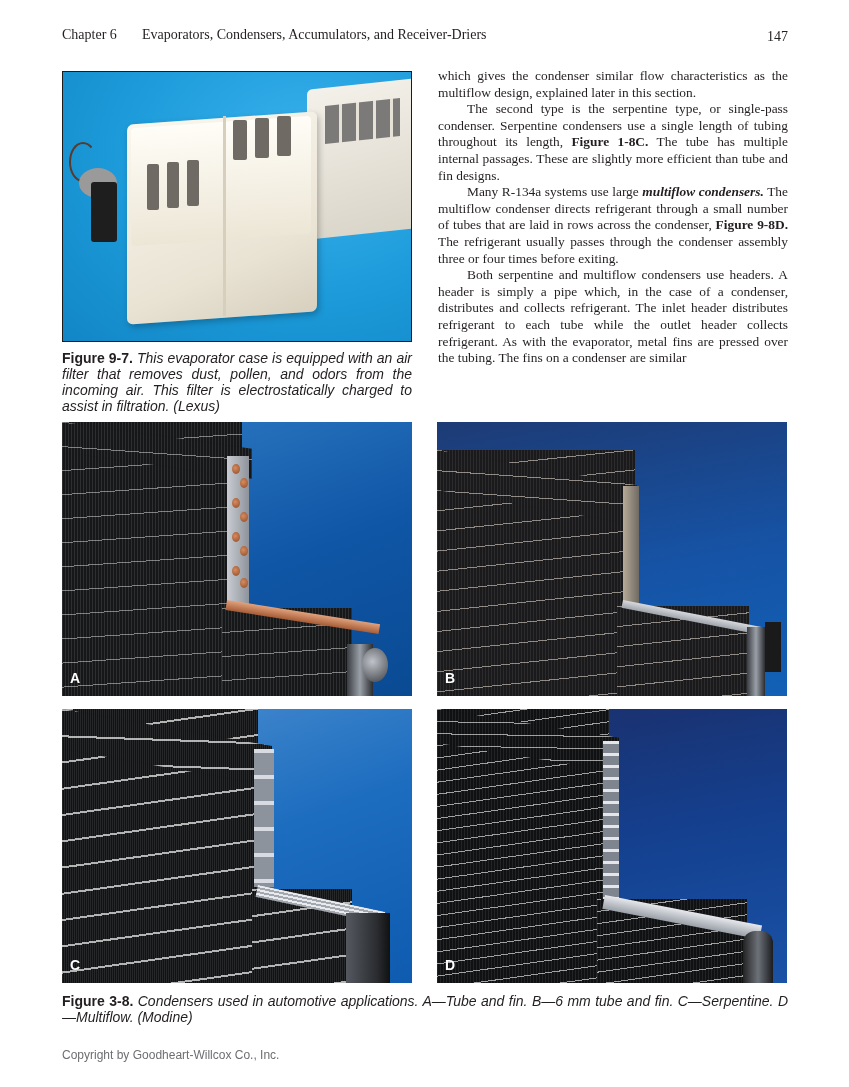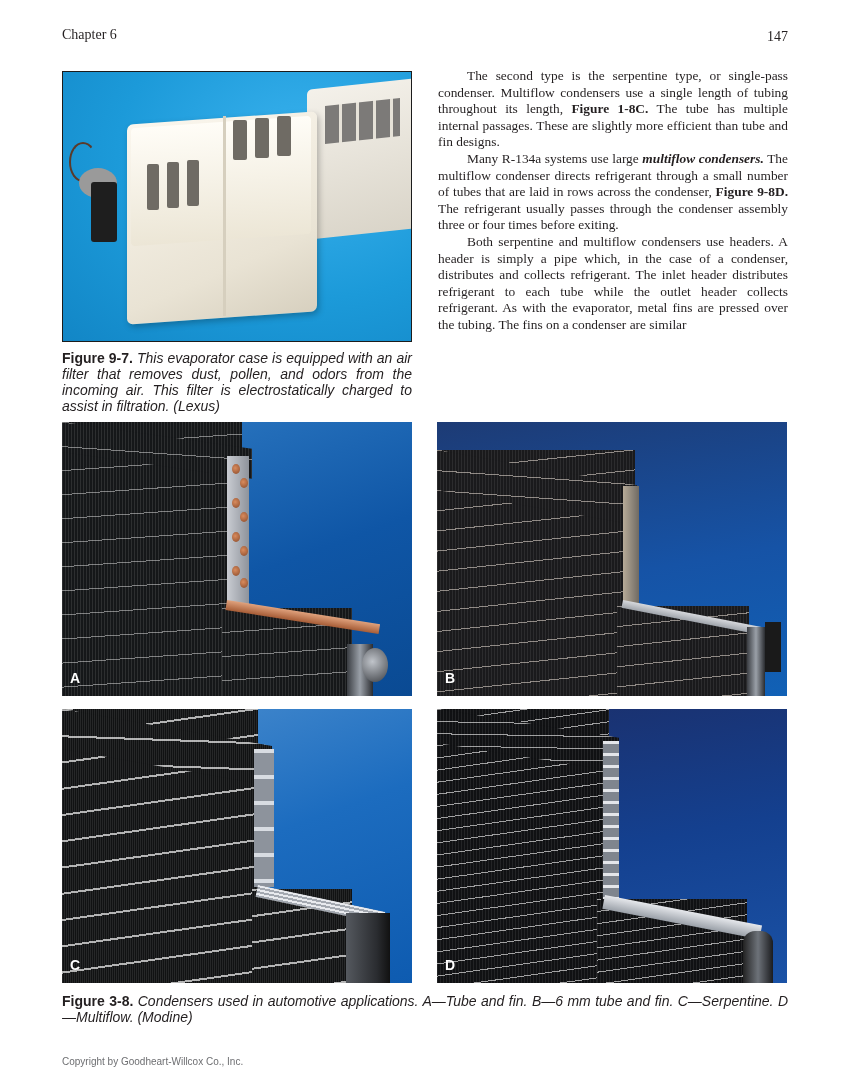--- a/index.html
+++ b/index.html
@@ -56,27 +56,28 @@
   .body-text p.indent { text-indent: 29px; }
   .body-text .fig-ref { font-weight: bold; }
   .body-text .term { font-weight: bold; font-style: italic; }
 
   .caption { position: absolute; font-family: "Liberation Sans", "DejaVu Sans", sans-serif; font-size: 14px; line-height: 16px; color: #231f20; text-align: justify; }
   .caption .fig-label { font-weight: bold; font-style: normal; }
   .caption .fig-text { font-style: italic; }
   .cap7 { left: 62px; top: 350px; width: 350px; }
   .cap8 { left: 62px; top: 993px; width: 726px; }
 
-  .footer { position: absolute; left: 62px; top: 1048px; font-family: "Liberation Sans", "DejaVu Sans", sans-serif; font-size: 10px; color: #6d6e71; margin-top: 8px; }
+  .footer { position: absolute; left: 62px; top: 1048px; font-family: "Liberation Sans", "DejaVu Sans", sans-serif; font-size: 12px; color: #6d6e71; }
 </style>
 </head>
 <body>
 
 <div class="header">
   <span class="chapter">Chapter 6</span>
+  <span class="title">Evaporators, Condensers, Accumulators, and Receiver-Driers</span>
   <span class="page-num">147</span>
 </div>
 
 <div class="photo fig7">
   <div class="evap-rear"></div>
   <div class="evap-grille"></div>
   <div class="evap-body"></div>
   <div class="evap-top"></div>
   <div class="evap-divider"></div>
   <div class="evap-slot" style="left:84px;top:92px;width:12px;height:46px;"></div>
@@ -89,21 +90,22 @@
   <div class="evap-motor"></div>
   <div class="evap-black"></div>
 </div>
 
 <div class="caption cap7">
   <span class="fig-label">Figure 9-7.</span>
   <span class="fig-text">This evaporator case is equipped with an air filter that removes dust, pollen, and odors from the incoming air. This filter is electrostatically charged to assist in filtration. (Lexus)</span>
 </div>
 
 <div class="body-text" id="body-text">
-    <p class="indent"><span>The second type is the serpentine type, or single-pass condenser. Multiflow condensers use a single length of tubing throughout its length, </span><span class="fig-ref">Figure 1-8C.</span><span> The tube has multiple internal passages. These are slightly more efficient than tube and fin designs.</span></p>
+    <p><span>which gives the condenser similar flow characteristics as the multiflow design, explained later in this section.</span></p>
+    <p class="indent"><span>The second type is the serpentine type, or single-pass condenser. Serpentine condensers use a single length of tubing throughout its length, </span><span class="fig-ref">Figure 1-8C.</span><span> The tube has multiple internal passages. These are slightly more efficient than tube and fin designs.</span></p>
     <p class="indent"><span>Many R-134a systems use large </span><span class="term">multiflow condensers.</span><span> The multiflow condenser directs refrigerant through a small number of tubes that are laid in rows across the condenser, </span><span class="fig-ref">Figure 9-8D.</span><span> The refrigerant usually passes through the condenser assembly three or four times before exiting.</span></p>
     <p class="indent"><span>Both serpentine and multiflow condensers use headers. A header is simply a pipe which, in the case of a condenser, distributes and collects refrigerant. The inlet header distributes refrigerant to each tube while the outlet header collects refrigerant. As with the evaporator, metal fins are pressed over the tubing. The fins on a condenser are similar</span></p>
   </div>
 
 <div class="photo cond cond-a">
   <div class="core fins-fine" style="left:0;top:0;width:180px;height:274px;"></div>
   <div class="core fins-fine" style="left:0;top:0;width:190px;height:30px;transform:skewY(8deg);transform-origin:left top;"></div>
   <div class="edge-face" style="left:165px;top:34px;width:22px;height:150px;"></div>
   <div class="copper" style="left:170px;top:42px;width:8px;height:10px;"></div>
   <div class="copper" style="left:178px;top:56px;width:8px;height:10px;"></div>

